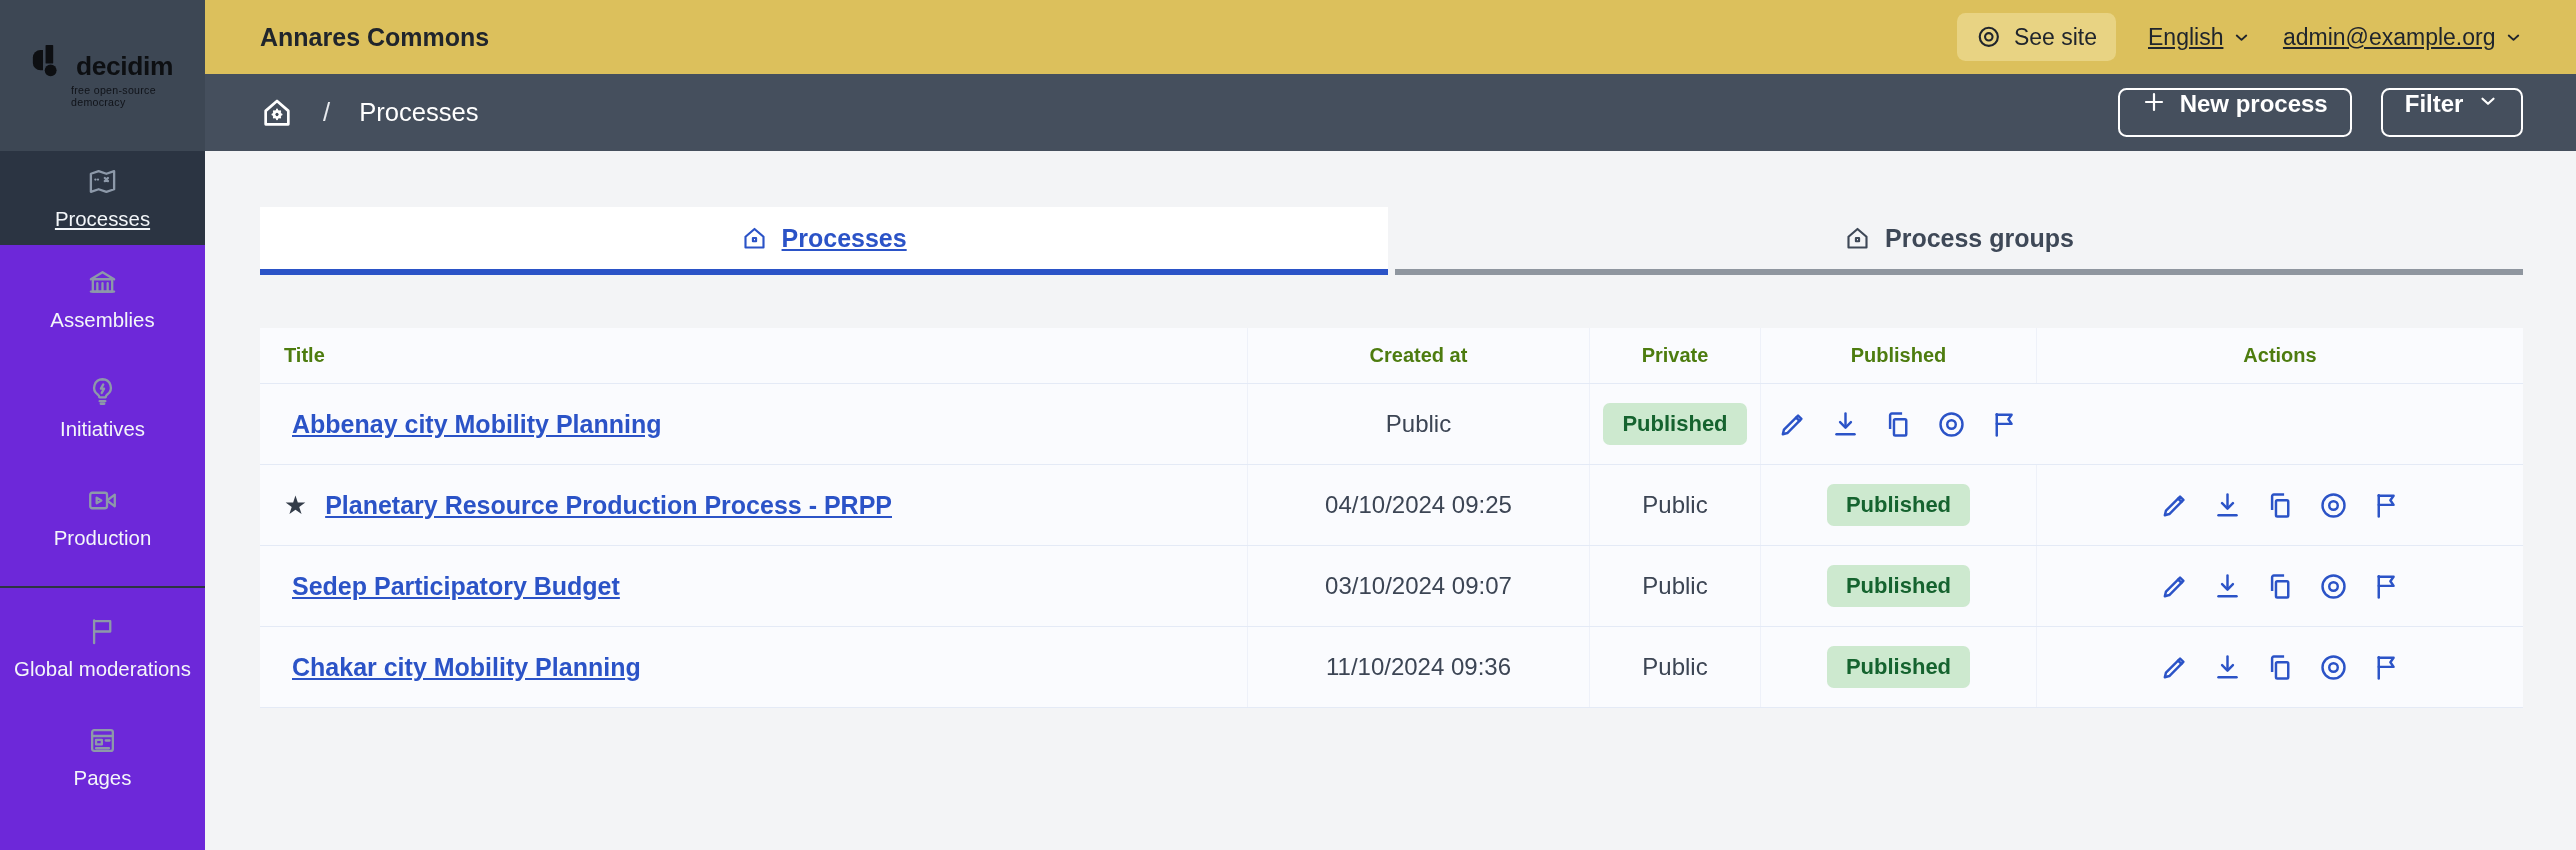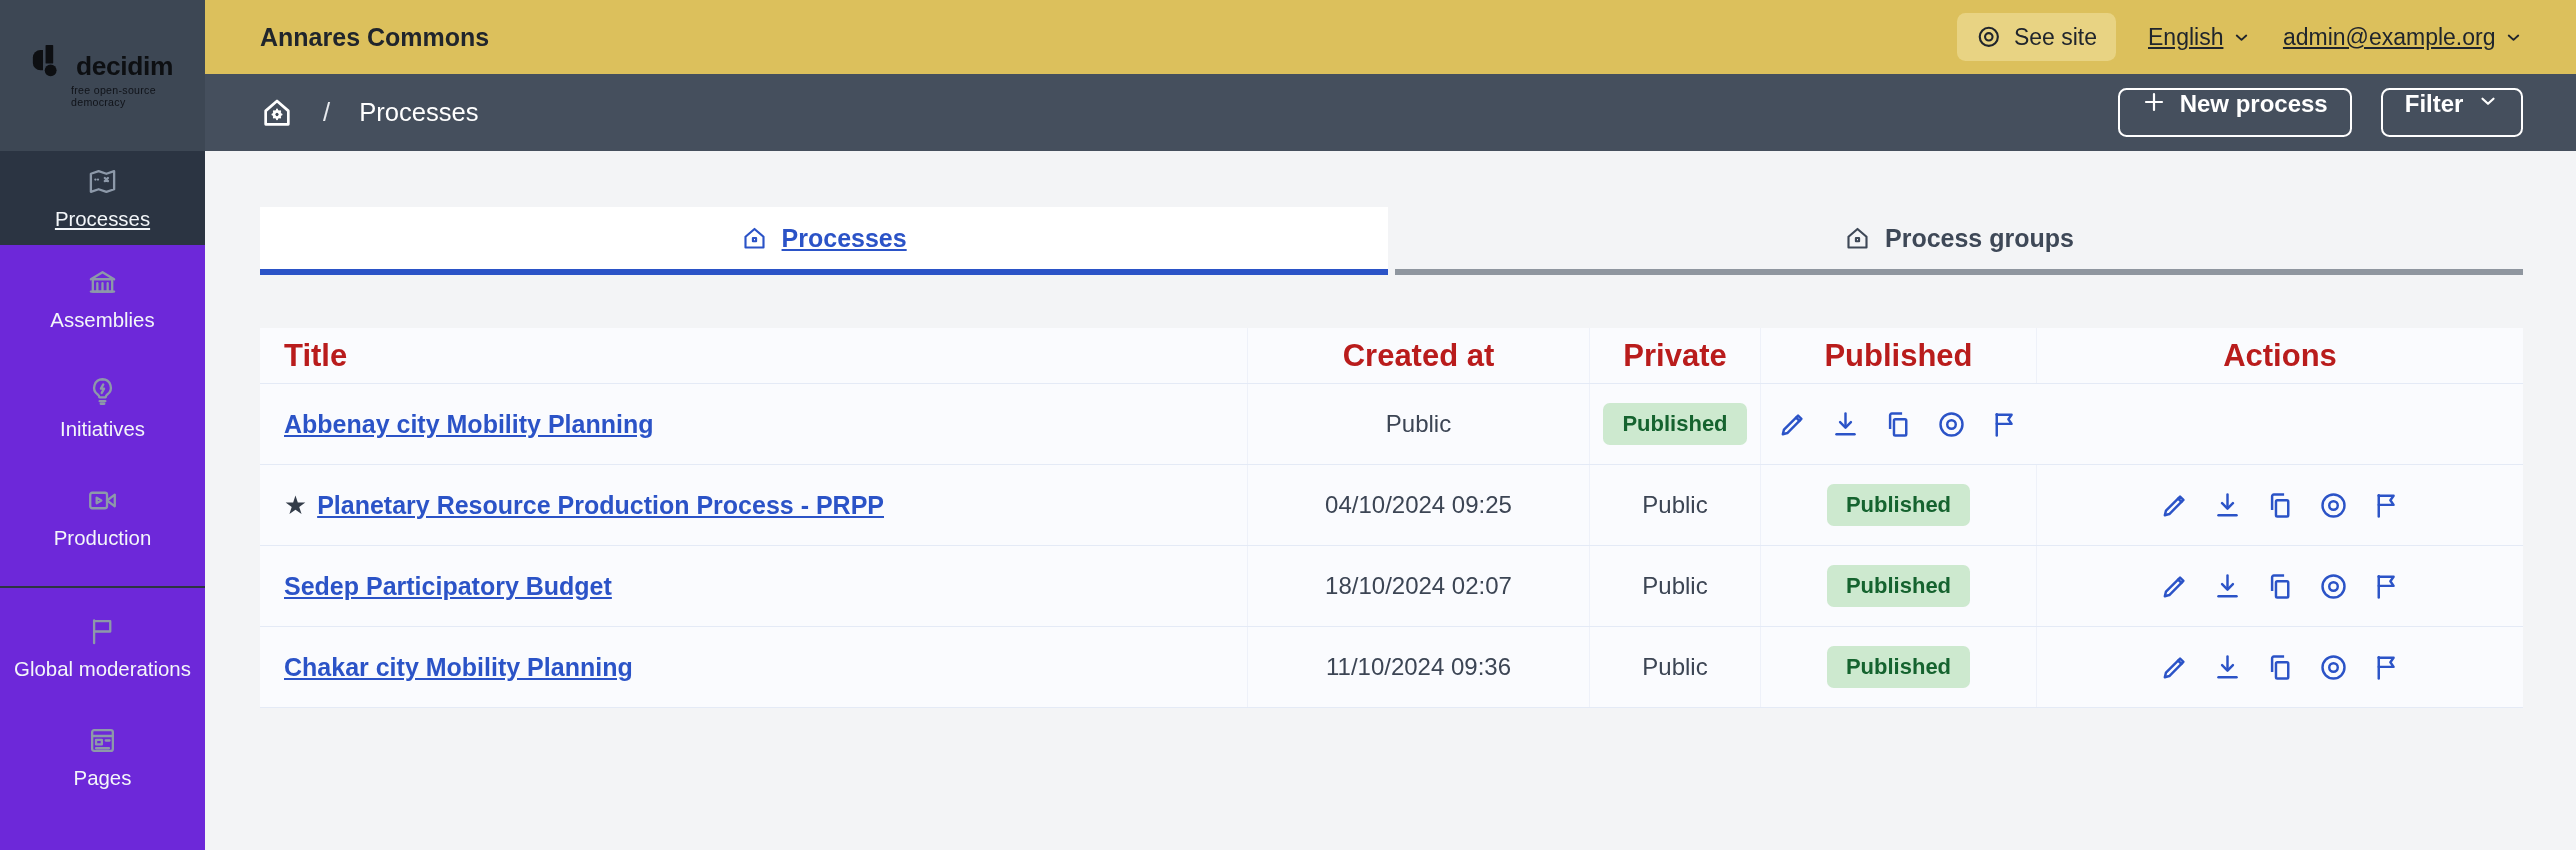--- a/index.html
+++ b/index.html
@@ -113,25 +113,25 @@
     background:#fafbfe;
     border-bottom:1.7px solid #e4eaf6;
   }
   .thead { height:56px; }
   .trow { height:81px; }
   .cell {
     display:flex; align-items:center; justify-content:center;
     border-left:1.7px solid #eef1f9; overflow:hidden;
   }
   .cell:first-child { border-left:none; justify-content:flex-start; padding-left:24px; }
-  .thead .cell { font-size:31px; font-weight:bold; color:#b91c1c; }
+  .thead .cell { font-size:20px; font-weight:bold; color:#4d7c0f; }
   .cell-date, .cell-private { font-size:24px; color:#3c4554; }
   .title-link {
     color:#2b53c7; font-size:25px; font-weight:bold; text-decoration:underline;
-    cursor:pointer; white-space:nowrap;
+    cursor:pointer; white-space:nowrap;margin-left:8px;
   }
   .star { color:#333c49; font-size:25.6px; margin-right:10.2px; }
   .badge {
     background:#cde9cf; color:#15632f; border-radius:6.8px;
     padding:7.7px 19px; font-size:22px; font-weight:bold;
   }
   .actions-cell { display:flex; gap:22px; }
   .icon-btn {
     background:none; border:none; padding:0; color:#2b53c7; cursor:pointer;
   }
@@ -406,21 +406,21 @@
         </svg>
       </button>
     </div>
   </div>
 
   <div class="trow">
     <div class="cell">
 
       <a class="title-link">Sedep Participatory Budget</a>
     </div>
-    <div class="cell cell-date">18/10/2024 02:07</div>
+    <div class="cell cell-date">03/10/2024 09:07</div>
     <div class="cell cell-private">Public</div>
     <div class="cell">
       <span class="badge">Published</span>
     </div>
     <div class="cell actions-cell">
       <button class="icon-btn" title="">
         <svg width="31" height="31" viewBox="0 0 24 24" fill="none" stroke="currentColor" stroke-width="1.9" stroke-linecap="round" stroke-linejoin="round">
           <path d="M4.5 19.5 5.4 16 16.3 5.1l2.6 2.6L8 18.6l-3.5.9z"></path>
                   <path d="M14.8 6.6l2.6 2.6"></path>
         </svg>

